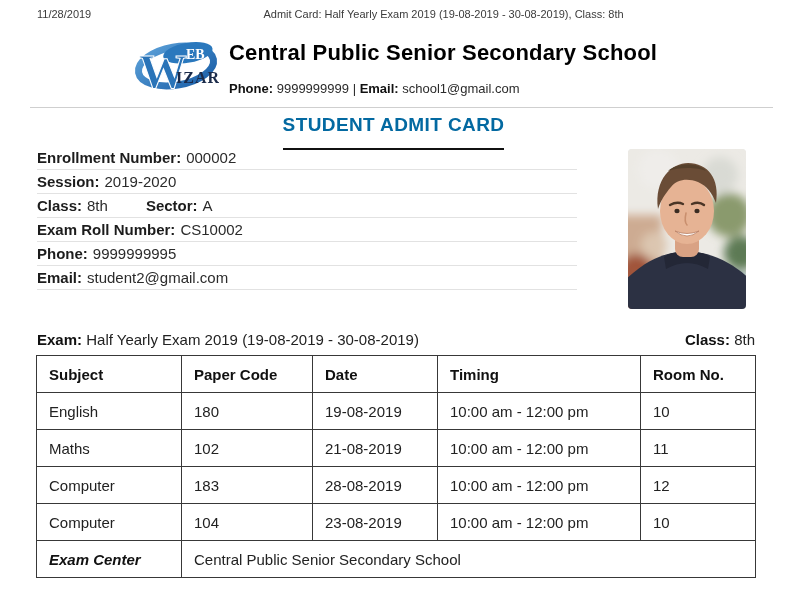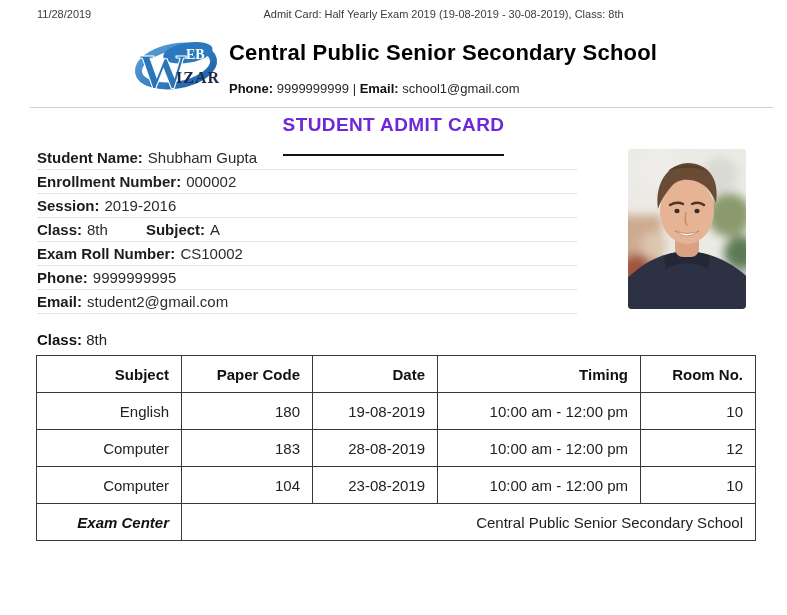--- a/index.html
+++ b/index.html
@@ -15,22 +15,22 @@
   .school-header{position:absolute;left:133px;top:38px;display:flex;align-items:flex-start;gap:10px;}
   .logo-svg{width:86px;height:64px;flex:0 0 auto;}
   .school-text{padding-top:2px;}
   .school-name{font-size:22px;font-weight:700;color:#000;line-height:1.15;letter-spacing:.2px;}
   .school-contact,.school-address{font-size:13px;color:#2a2a2a;margin-top:16px;}
   .school-contact b,.school-address b{color:#111;}
   .header-divider{position:absolute;left:30px;right:14px;top:107px;border-top:1px solid #cfcfcf;}
 
   
   .card-title-wrap{position:absolute;left:0;width:787px;top:114px;text-align:center;}
-  .card-title{display:inline-block;font-size:19px;font-weight:700;color:#6d28d9;
-    letter-spacing:.4px;border-bottom:2px solid #111;padding-bottom:18px;}
+  .card-title{display:inline-block;font-size:19px;font-weight:700;color:#0369a1;
+    letter-spacing:.4px;border-bottom:2px solid #111;padding-bottom:12px;}
 
   
   .student-fields{position:absolute;left:37px;top:146px;width:540px;}
   .field-row{height:24px;line-height:23px;border-bottom:1px solid #e2e2e2;
     font-size:15px;white-space:nowrap;box-sizing:border-box;}
   .f-label{font-weight:700;color:#1c1c1c;}
   .f-label.second{margin-left:38px;}
   .f-value{color:#2b2b2b;margin-left:5px;}
 
   
@@ -39,21 +39,21 @@
   .student-photo svg{display:block;width:100%;height:100%;}
 
   
   .exam-line{position:absolute;left:37px;top:331px;width:718px;display:flex;
     justify-content:space-between;font-size:15px;color:#222;}
   .exam-line b{color:#111;}
 
   
   .sched-table{position:absolute;left:36px;top:355px;width:719px;border-collapse:collapse;
     table-layout:fixed;font-size:15px;color:#222;}
-  .sched-table th,.sched-table td{border:1px solid #383838;text-align:right;
+  .sched-table th,.sched-table td{border:1px solid #383838;text-align:left;
     padding:8px 12px;height:20px;overflow:hidden;white-space:nowrap;}
   .sched-table thead th{font-weight:700;color:#111;}
   .sched-table .footer-label{font-weight:700;color:#111;font-style:italic;}
 </style>
 </head>
 <body>
 
 <div class="print-date">11/28/2019</div>
 <div class="print-title">Admit Card: Half Yearly Exam 2019 (19-08-2019 - 30-08-2019), Class: 8th</div>
 
@@ -84,24 +84,23 @@
     </div>
   </div>
 </div>
 <div class="header-divider"></div>
 
 <div class="card-title-wrap">
   <span class="card-title">STUDENT ADMIT CARD</span>
 </div>
 
 <div class="student-fields" id="student-fields">
-    <div class="field-row"><span class="f-label">Student Name:</span><span class="f-value">Shubham Gupta</span></div>
     <div class="field-row"><span class="f-label">Enrollment Number:</span><span class="f-value">000002</span></div>
-    <div class="field-row"><span class="f-label">Session:</span><span class="f-value">2019-2016</span></div>
-    <div class="field-row"><span class="f-label">Class:</span><span class="f-value">8th</span><span class="f-label second">Subject:</span><span class="f-value">A</span></div>
+    <div class="field-row"><span class="f-label">Session:</span><span class="f-value">2019-2020</span></div>
+    <div class="field-row"><span class="f-label">Class:</span><span class="f-value">8th</span><span class="f-label second">Sector:</span><span class="f-value">A</span></div>
     <div class="field-row"><span class="f-label">Exam Roll Number:</span><span class="f-value">CS10002</span></div>
     <div class="field-row"><span class="f-label">Phone:</span><span class="f-value">9999999995</span></div>
     <div class="field-row"><span class="f-label">Email:</span><span class="f-value">student2@gmail.com</span></div>
   </div>
 
 <div class="student-photo">
   <svg viewBox="0 0 118 160" aria-hidden="true">
     <defs>
       <filter id="bgBlur" x="-30%" y="-30%" width="160%" height="160%">
         <feGaussianBlur stdDeviation="5"></feGaussianBlur>
@@ -136,20 +135,24 @@
     <ellipse cx="69" cy="62" rx="2.6" ry="2.2" fill="#3a2c22"></ellipse>
 
     <path d="M58,64 q-2,9 1,12" stroke="#c98f6e" stroke-width="1.6" fill="none" stroke-linecap="round"></path>
 
     <path d="M47,82 Q59,92 71,82 Q59,87 47,82 Z" fill="#ffffff" stroke="#b97f63" stroke-width="0.8"></path>
   </svg>
 </div>
 
 <div class="exam-line">
   <span>
+    <b>Exam:</b>
+    <span>Half Yearly Exam 2019 (19-08-2019 - 30-08-2019)</span>
+  </span>
+  <span>
     <b>Class:</b>
     <span>8th</span>
   </span>
 </div>
 
 <table class="sched-table">
   <colgroup>
     <col style="width:145px">
       <col style="width:131px">
       <col style="width:125px">
@@ -167,20 +170,27 @@
   </thead>
   <tbody id="sched-body">
       <tr>
         <td>English</td>
         <td>180</td>
         <td>19-08-2019</td>
         <td>10:00 am - 12:00 pm</td>
         <td>10</td>
       </tr>
       <tr>
+        <td>Maths</td>
+        <td>102</td>
+        <td>21-08-2019</td>
+        <td>10:00 am - 12:00 pm</td>
+        <td>11</td>
+      </tr>
+      <tr>
         <td>Computer</td>
         <td>183</td>
         <td>28-08-2019</td>
         <td>10:00 am - 12:00 pm</td>
         <td>12</td>
       </tr>
       <tr>
         <td>Computer</td>
         <td>104</td>
         <td>23-08-2019</td>

